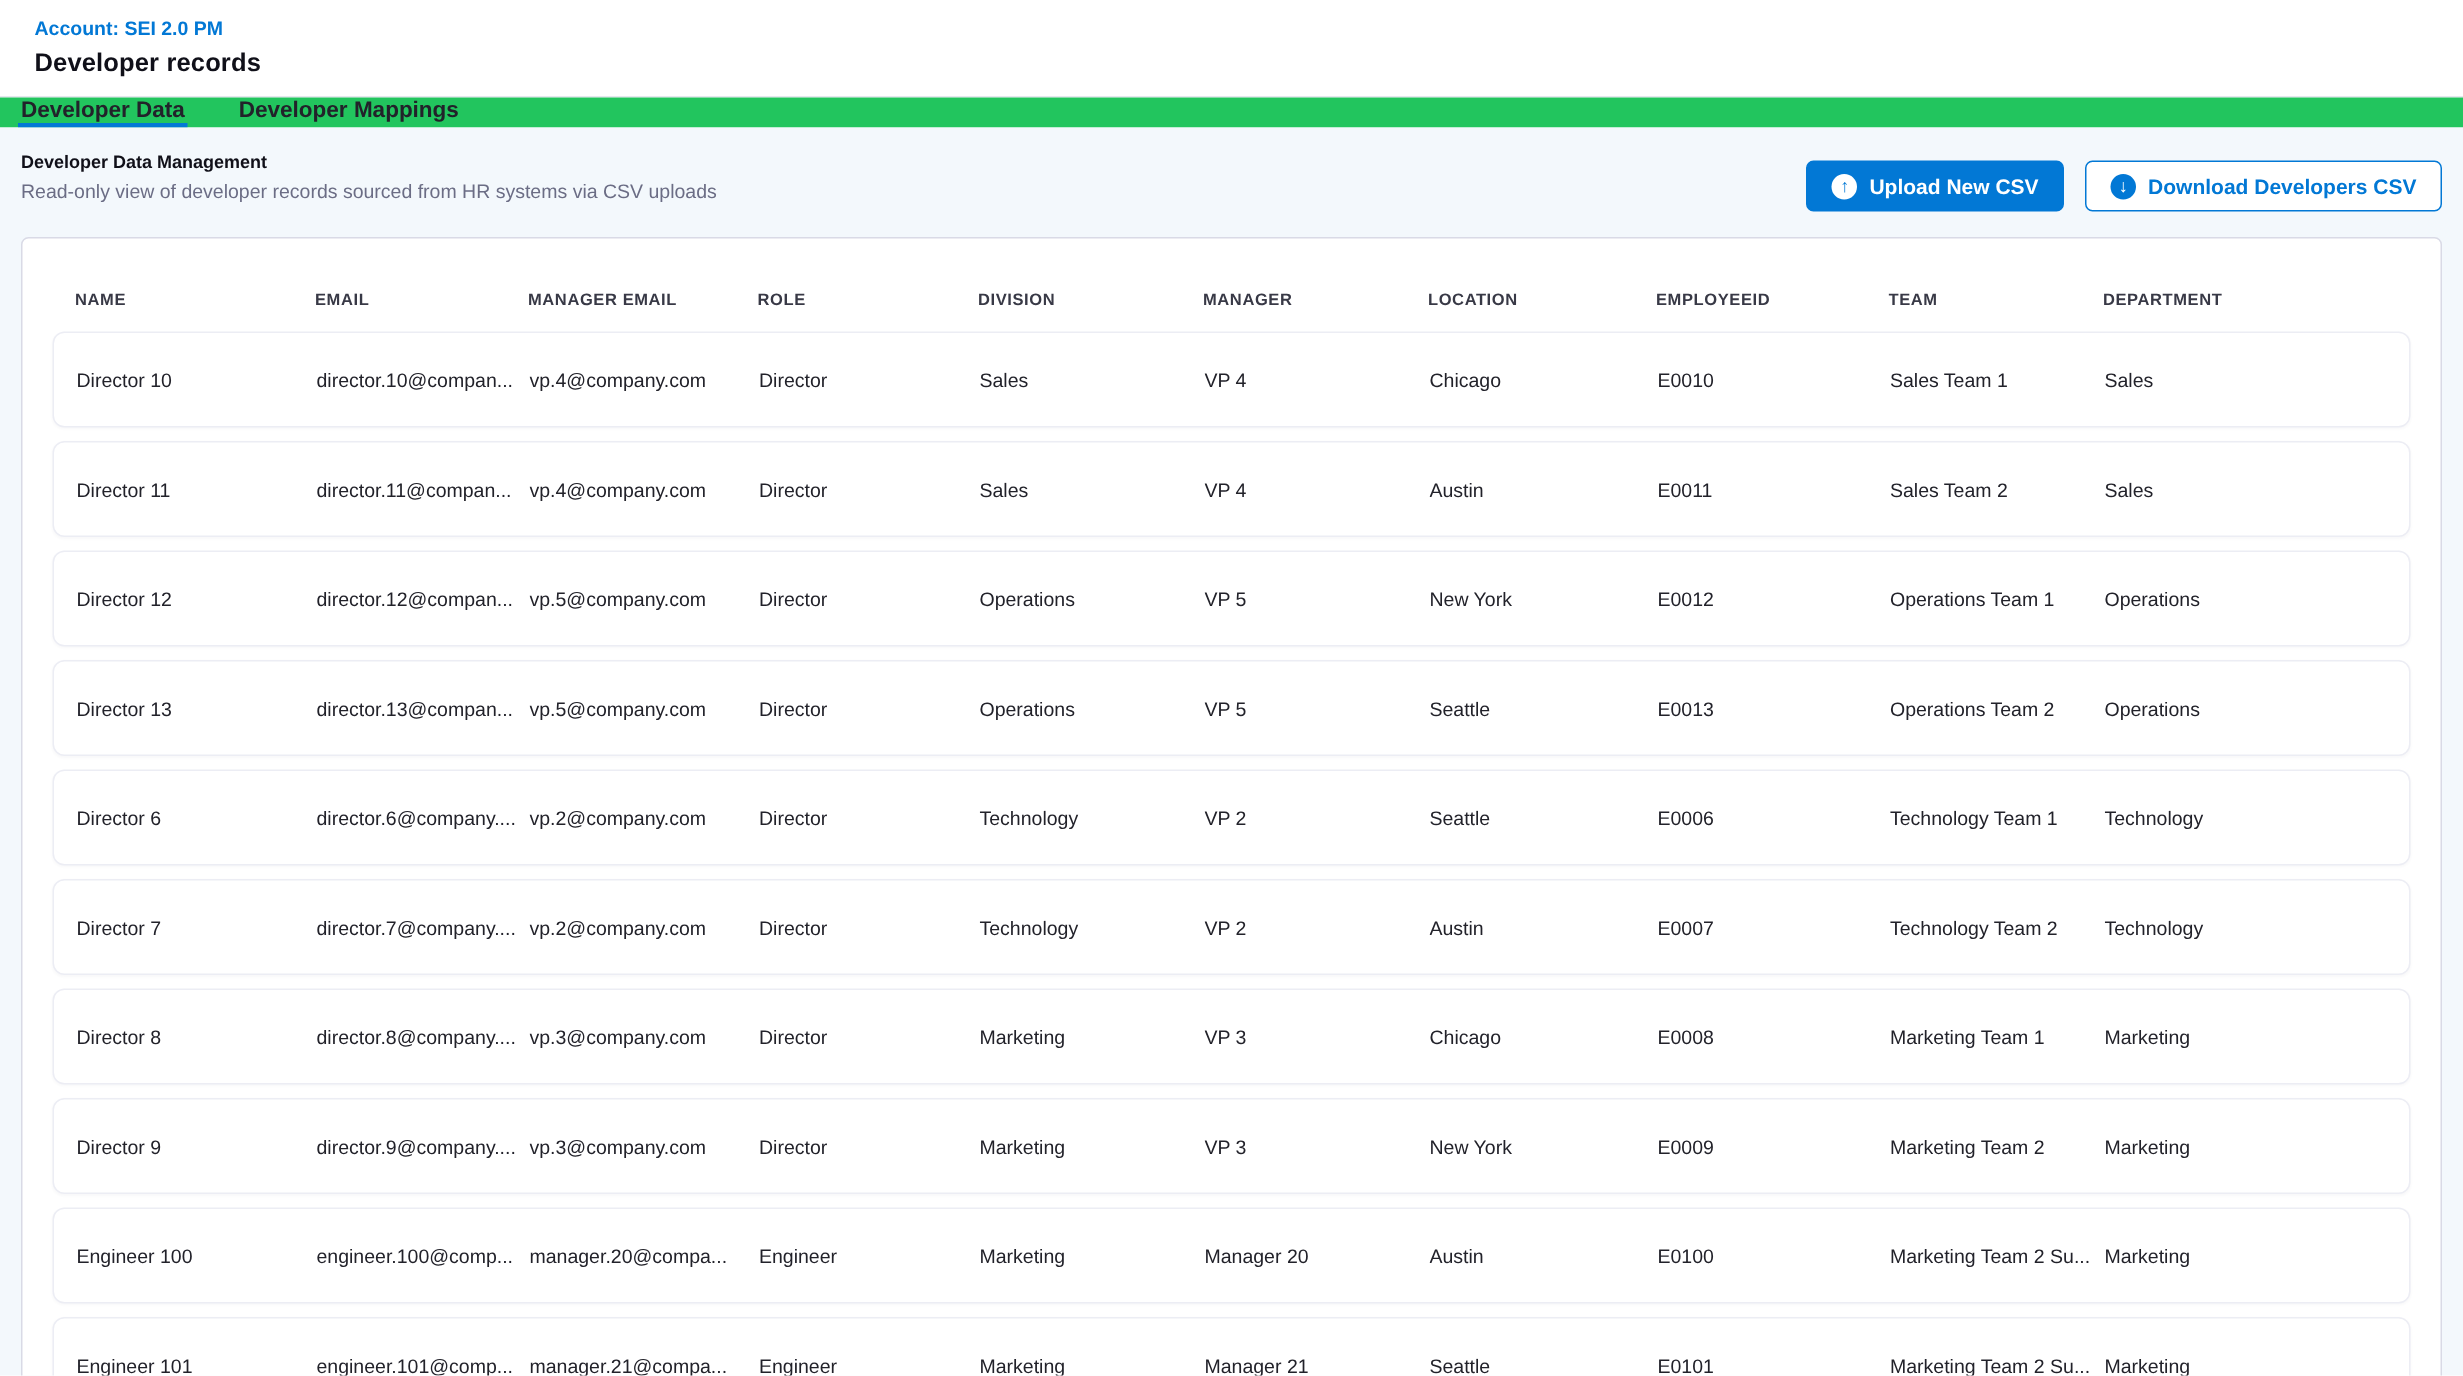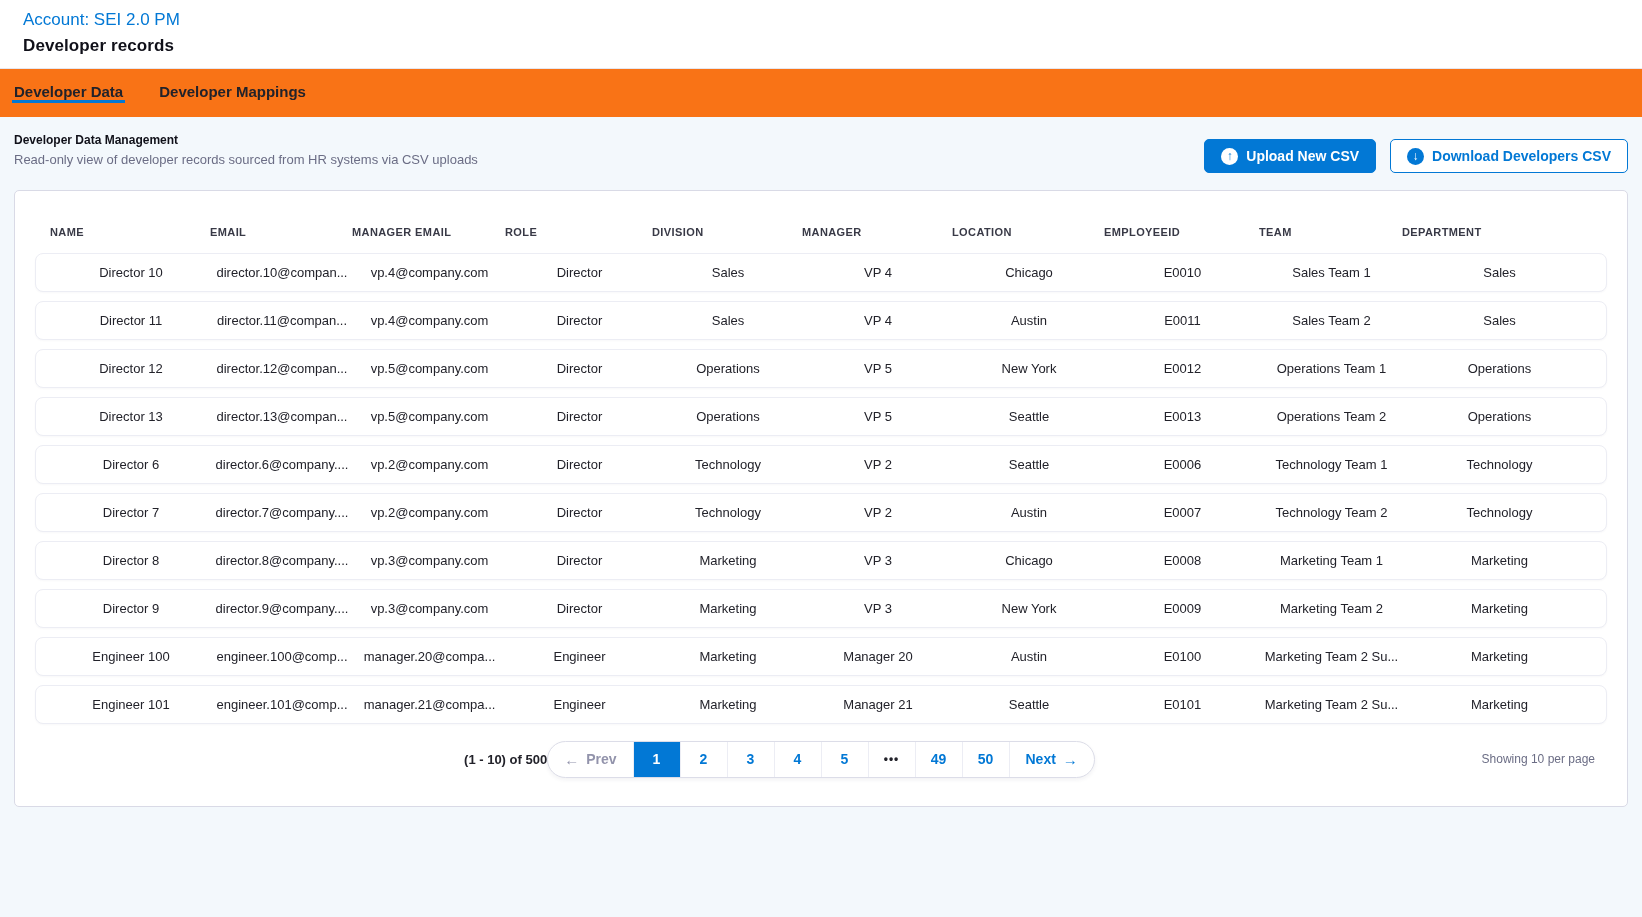--- a/index.html
+++ b/index.html
@@ -13,38 +13,38 @@
   }
 
   
   .top-header {
     background: #fff;
     padding: 10px 23px 12px 23px;
     border-bottom: 1px solid #e6e6ef;
   }
   .account-link {
     color: #0278d5;
-    font-size: 17px;
-    font-weight: 400;
+    font-size: 13px;
+    font-weight: 700;
     cursor: pointer;
     display: inline-block;
     margin-bottom: 6px;
   }
   .page-title {
     font-size: 17px;
     font-weight: 700;
     color: #101019;
     letter-spacing: 0.1px;
   }
 
   
   .tabs-bar {
-    background: #f97316;
-    display: flex;
-    align-items: center;
+    background: #22c55e;
+    display: flex;
+    align-items: flex-end;
     height: 48px;
     padding: 0 12px;
   }
   .tab {
     display: flex;
     align-items: center;
     padding: 0 2px;
     margin-right: 32px;
     font-size: 15px;
     font-weight: 700;
@@ -131,26 +131,25 @@
     font-size: 11px;
     font-weight: 600;
     color: #383946;
     text-transform: uppercase;
     letter-spacing: 0.4px;
     white-space: nowrap;
     overflow: hidden;
   }
   .rows-wrap { display: flex; flex-direction: column; gap: 9px; }
   .table-row {
-    height: 39px;
+    height: 64px;
     background: #fff;
     border: 1px solid #ecedf4;
     border-radius: 8px;
     box-shadow: 0 1px 2px rgba(40, 41, 61, 0.03);
-    text-align: center;
   }
   .td {
     font-size: 13px;
     color: #22222a;
     white-space: nowrap;
     overflow: hidden;
   }
 
   
   .pagination-bar {

